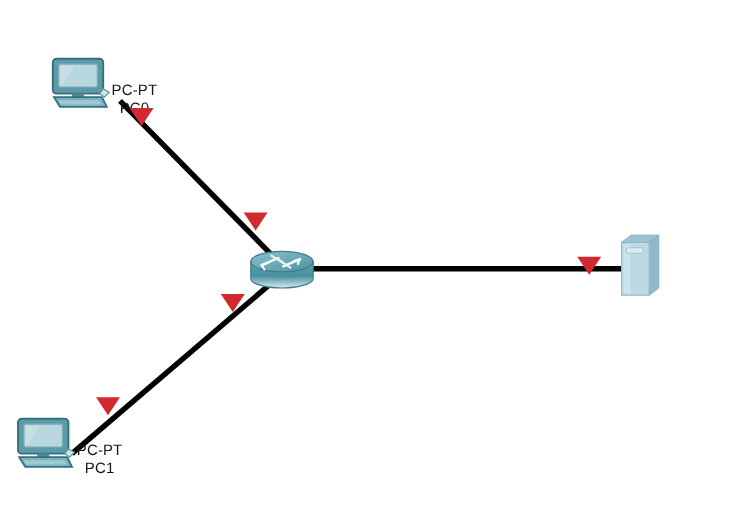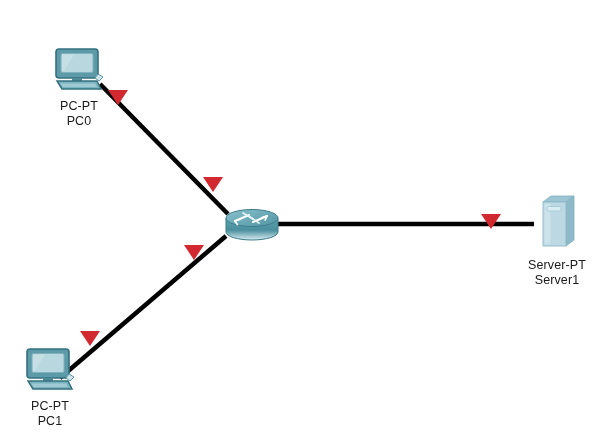--- a/index.html
+++ b/index.html
@@ -21,22 +21,21 @@
   #links-layer {
     position: absolute;
     left: 0;
     top: 0;
     width: 612px;
     height: 440px;
   }
   .node {
     position: absolute;
     display: flex;
-    flex-direction: column;
-    align-items: center;
+    align-items: flex-end;
     z-index: 5;
   }
   .node-icon {
     position: relative;
     display: block;
   }
   .node-label {
     margin-top: 2px;
     font-family: "Liberation Sans", sans-serif;
     font-size: 12.5px;
@@ -168,19 +167,15 @@
 
         <path d="M30 8 L38 2 L38 46 L30 52 Z" fill="#8fb9c8" stroke="#7fb0c0" stroke-width="0.8"></path>
 
         <rect x="7" y="8" width="23" height="44" fill="#bcd9e3" stroke="#8fb9c8" stroke-width="0.9"></rect>
 
         <rect x="8.5" y="9.5" width="6" height="41" fill="#d3e7ee" opacity="0.7"></rect>
 
         <rect x="11" y="12.5" width="14" height="4.5" rx="1" fill="#d9ecf2" stroke="#9dc4d2" stroke-width="0.8"></rect>
       </svg>
     </span>
-    <span class="node-label">
-      <span class="model">Server-PT</span>
-      <span class="name">Server1</span>
-    </span>
   </div>
 
 </div>
 
 </body></html>

